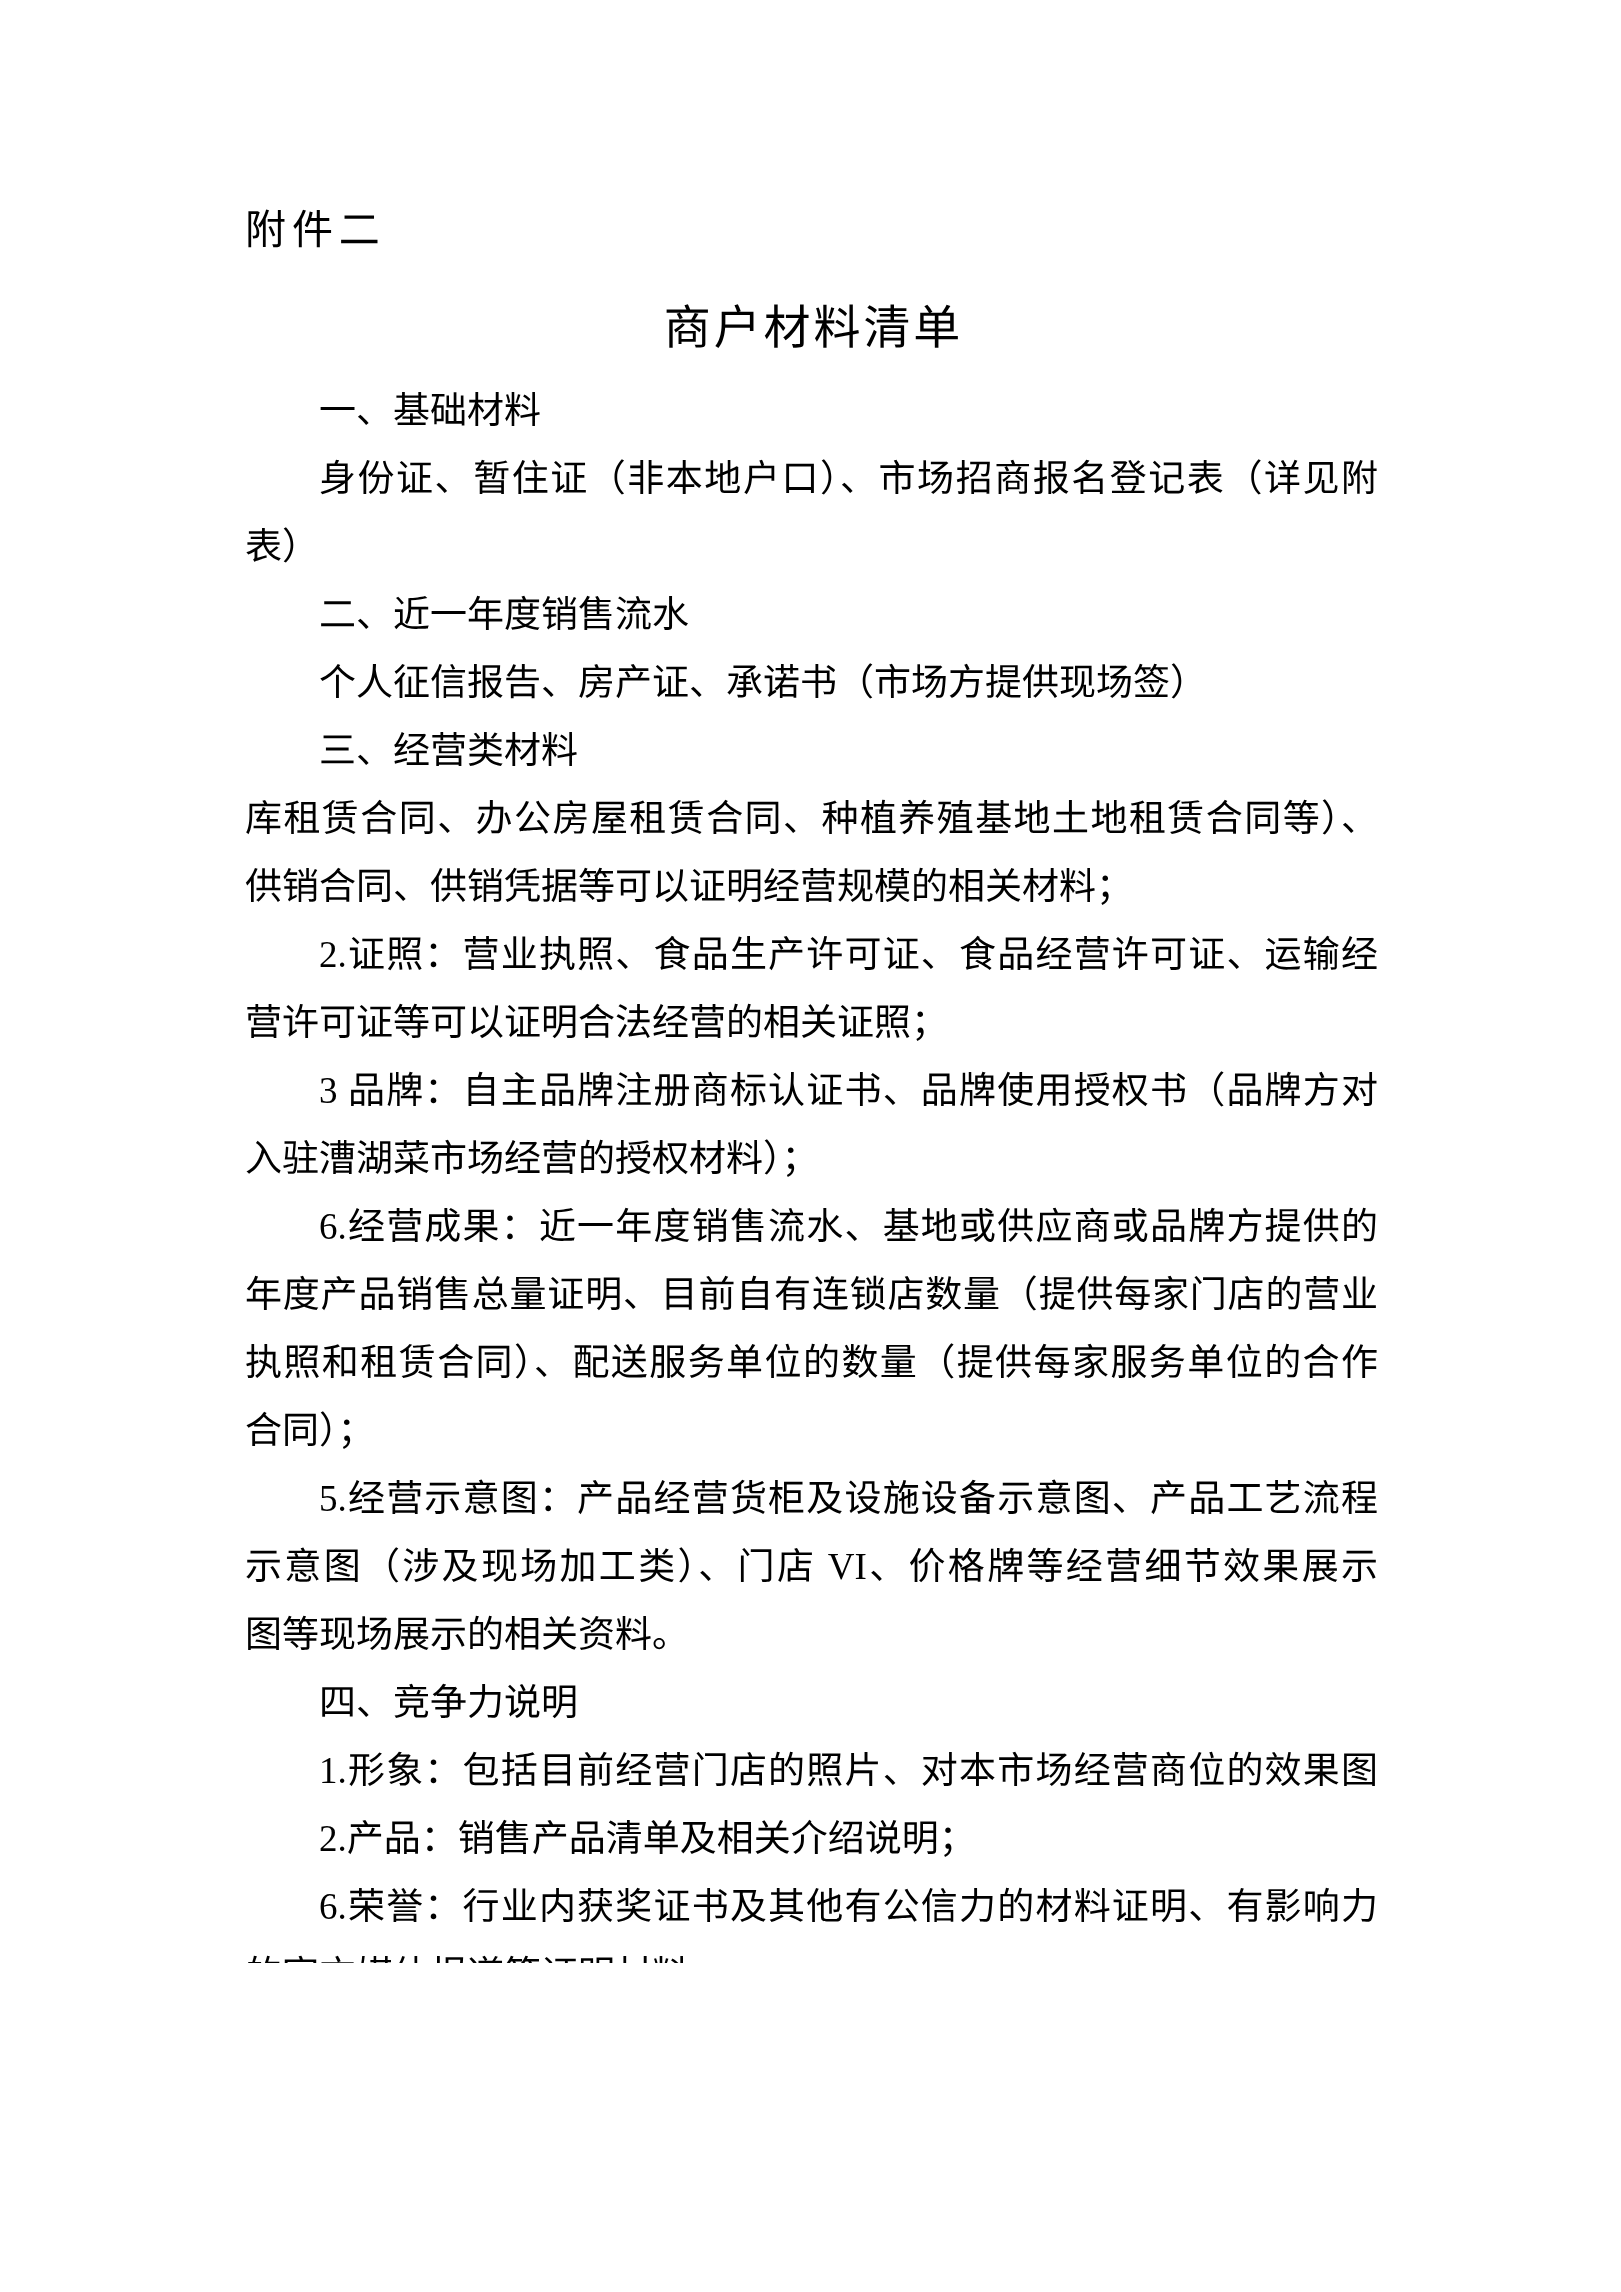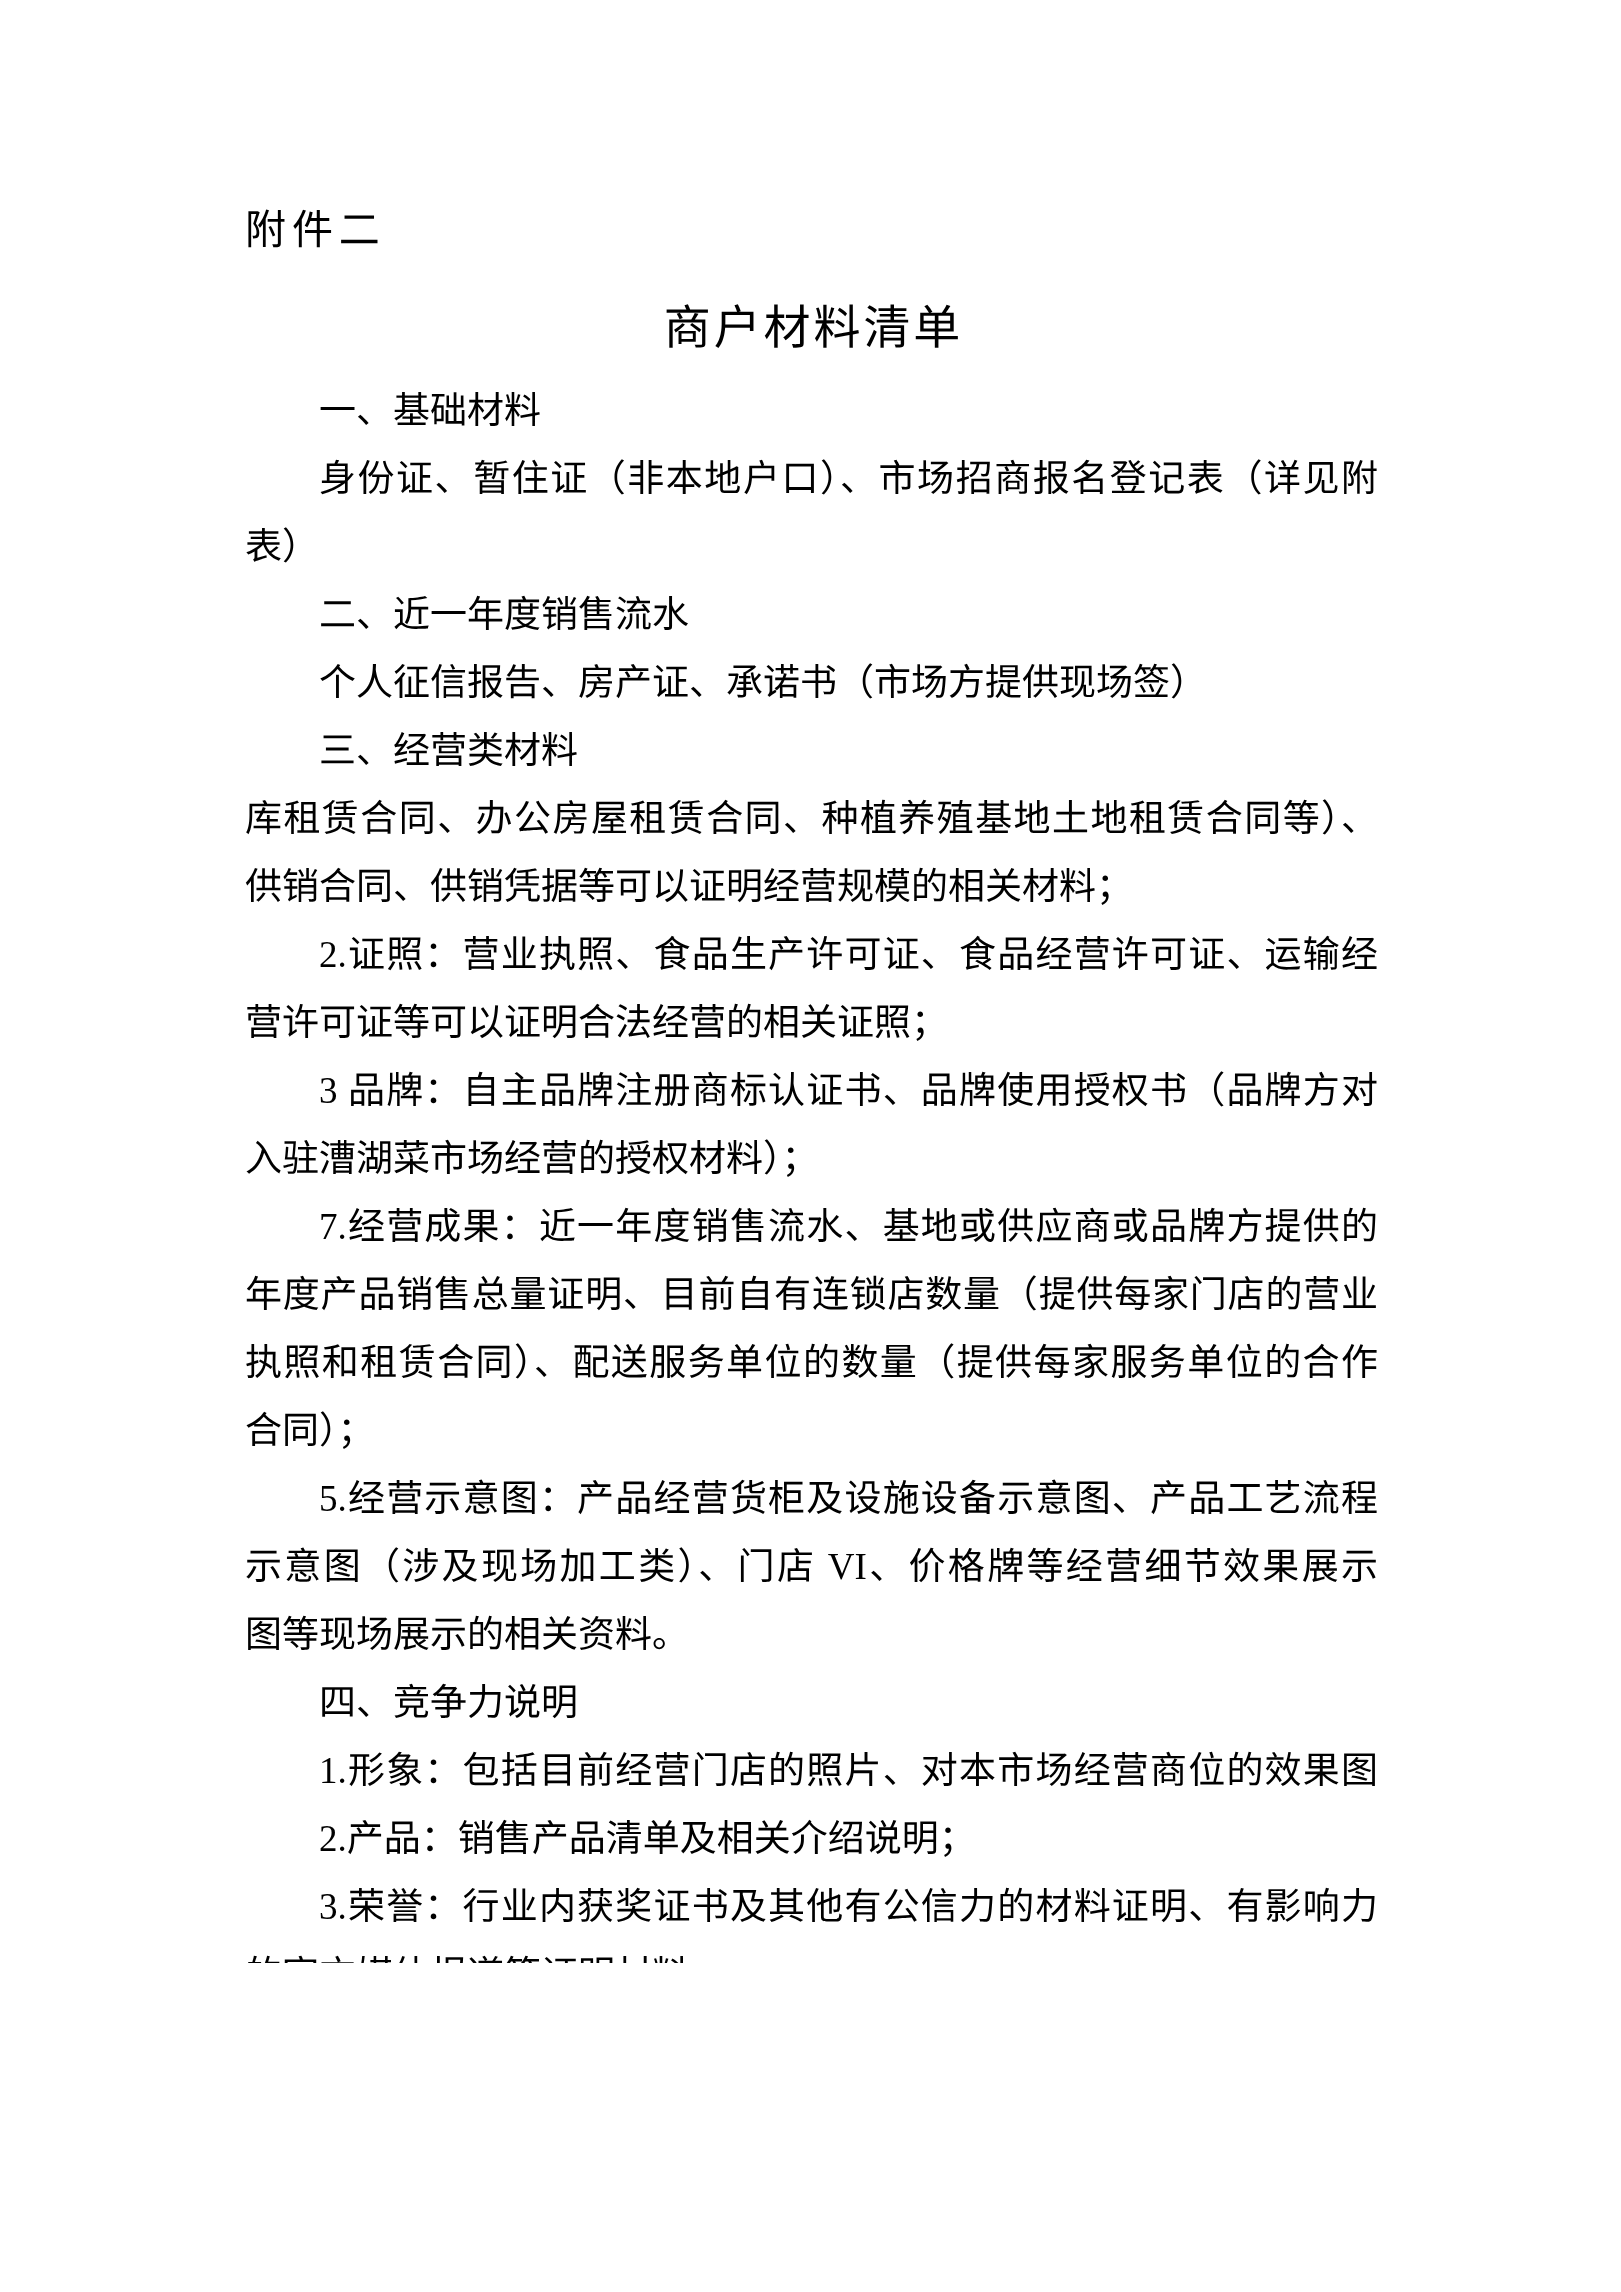--- a/index.html
+++ b/index.html
@@ -70,27 +70,27 @@
       <div class="line">表）</div>
       <div class="line indent">二、近一年度销售流水</div>
       <div class="line indent">个人征信报告、房产证、承诺书（市场方提供现场签）</div>
       <div class="line indent">三、经营类材料</div>
       <div class="line fill">库租赁合同、办公房屋租赁合同、种植养殖基地土地租赁合同等）、</div>
       <div class="line">供销合同、供销凭据等可以证明经营规模的相关材料；</div>
       <div class="line indent fill">2.证照：营业执照、食品生产许可证、食品经营许可证、运输经</div>
       <div class="line">营许可证等可以证明合法经营的相关证照；</div>
       <div class="line indent fill">3 品牌：自主品牌注册商标认证书、品牌使用授权书（品牌方对</div>
       <div class="line">入驻漕湖菜市场经营的授权材料）；</div>
-      <div class="line indent fill">7.经营成果：近一年度销售流水、基地或供应商或品牌方提供的</div>
+      <div class="line indent fill">6.经营成果：近一年度销售流水、基地或供应商或品牌方提供的</div>
       <div class="line fill">年度产品销售总量证明、目前自有连锁店数量（提供每家门店的营业</div>
       <div class="line fill">执照和租赁合同）、配送服务单位的数量（提供每家服务单位的合作</div>
       <div class="line">合同）；</div>
       <div class="line indent fill">5.经营示意图：产品经营货柜及设施设备示意图、产品工艺流程</div>
       <div class="line fill">示意图（涉及现场加工类）、门店 VI、价格牌等经营细节效果展示</div>
       <div class="line">图等现场展示的相关资料。</div>
       <div class="line indent">四、竞争力说明</div>
       <div class="line indent fill">1.形象：包括目前经营门店的照片、对本市场经营商位的效果图</div>
       <div class="line indent">2.产品：销售产品清单及相关介绍说明；</div>
-      <div class="line indent fill">3.荣誉：行业内获奖证书及其他有公信力的材料证明、有影响力</div>
+      <div class="line indent fill">6.荣誉：行业内获奖证书及其他有公信力的材料证明、有影响力</div>
       <div class="line">的官方媒体报道等证明材料。</div>
     </div>
 </div>
 
 
 </body></html>

